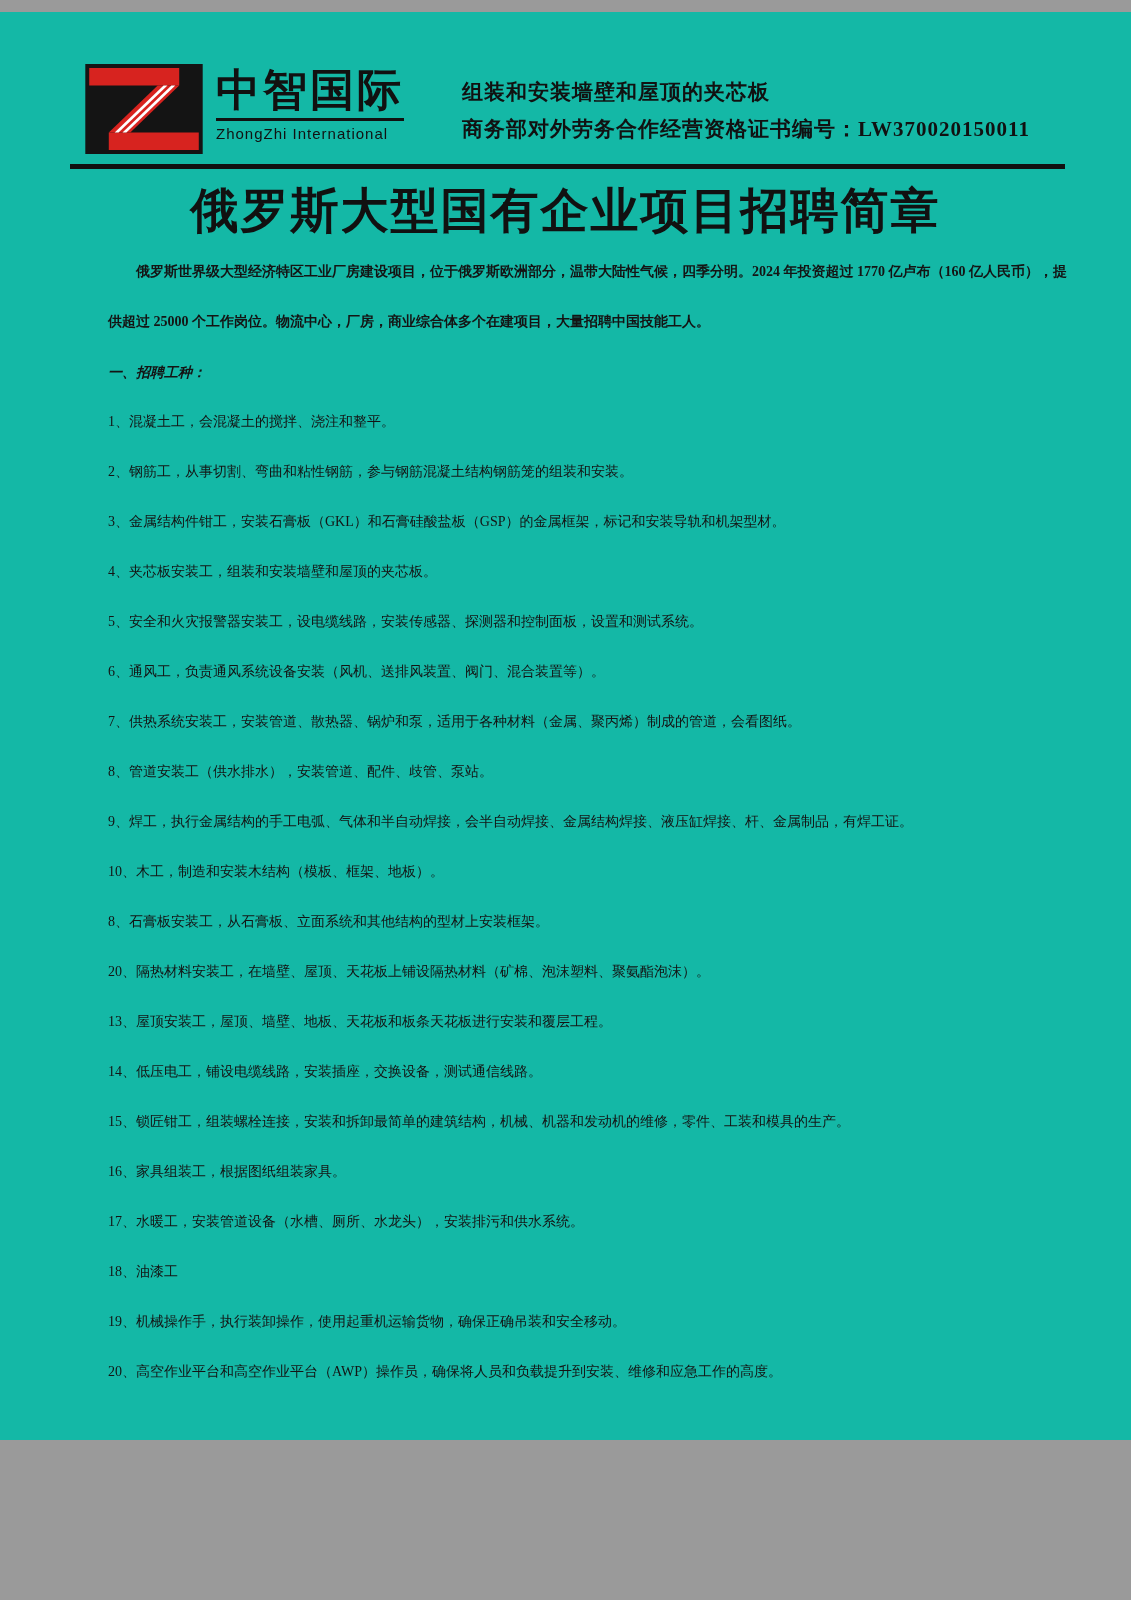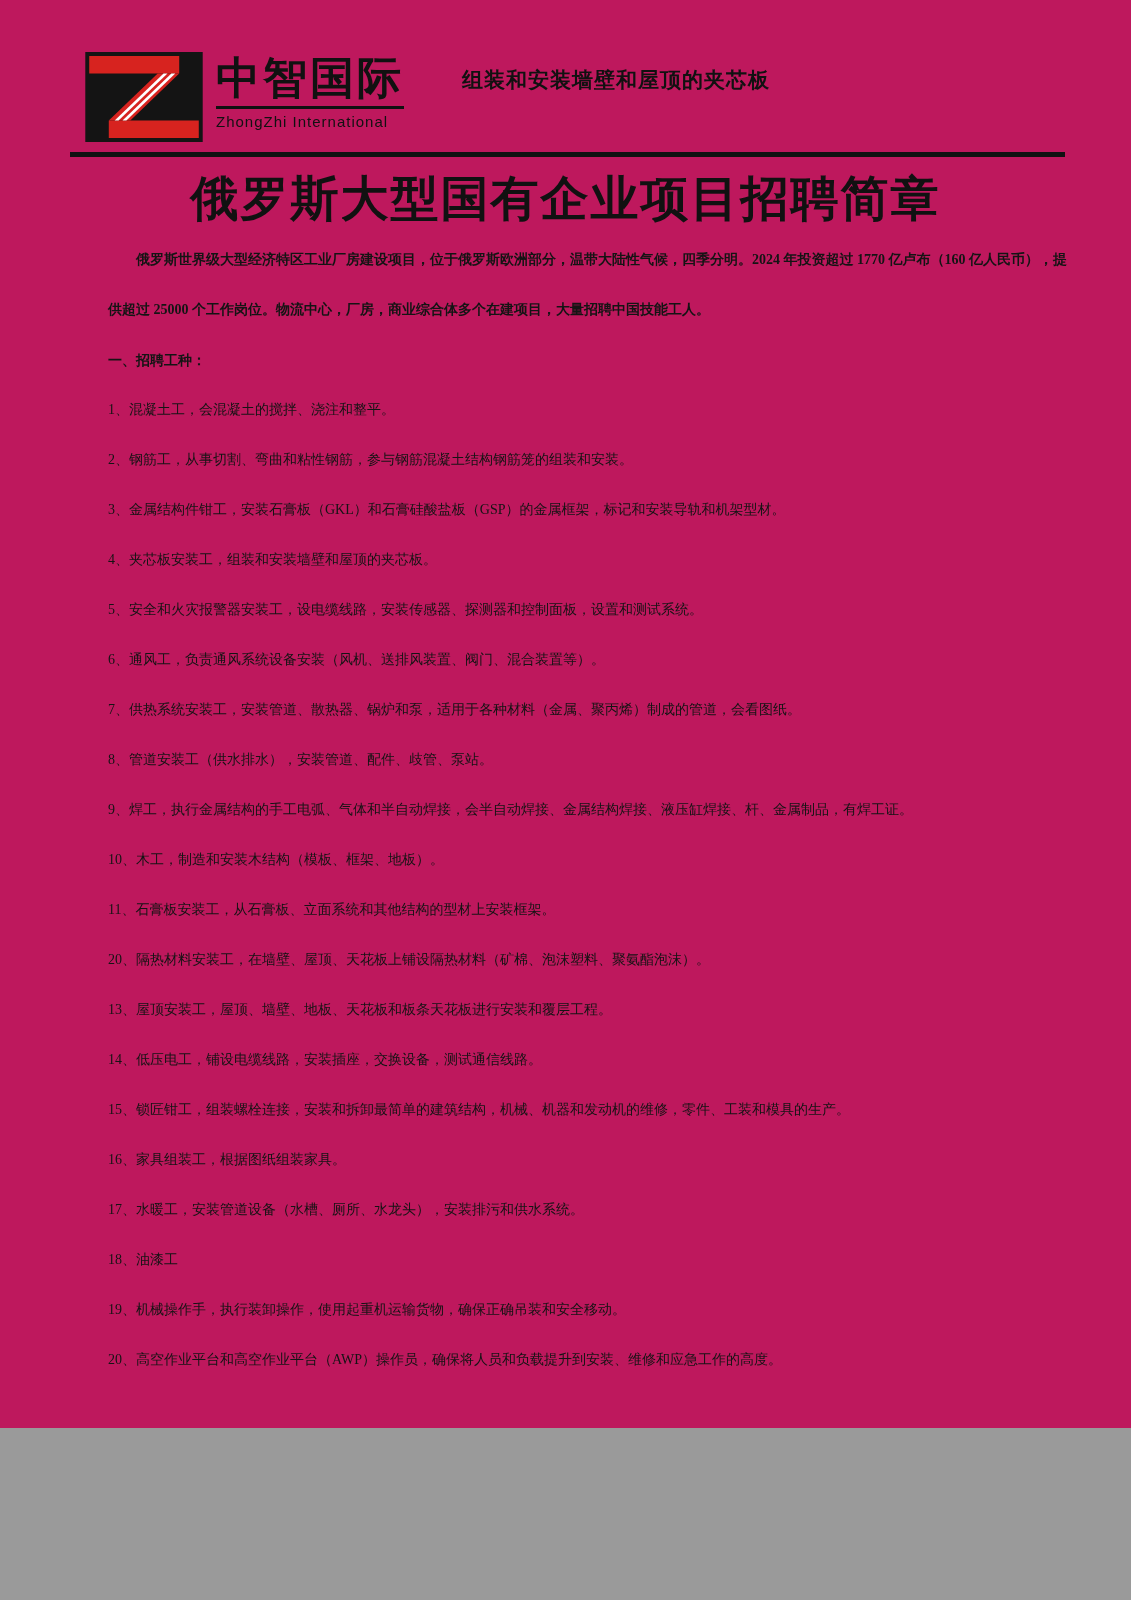--- a/index.html
+++ b/index.html
@@ -1,17 +1,17 @@
 <!DOCTYPE html>
 <html><head>
 <meta charset="utf-8">
 <style>
   html,body{margin:0;padding:0;background:#9a9a9a;}
   .page{
-    width:1131px;height:1428px;background:#be185d;margin:0 auto;
+    width:1131px;height:1428px;background:#14b8a6;margin:12px auto;
     overflow:hidden;position:relative;
     font-family:"Liberation Serif","DejaVu Serif",serif;color:#1a1a1a;
   }
   
   .hdr{display:flex;align-items:flex-start;padding:52px 70px 0 85px;}
   .logo{display:flex;align-items:flex-start;}
   .logo-mark{display:block;flex:0 0 auto;}
   .logo-text{margin-left:13px;padding-top:2px;}
   .logo-cn{
     font-family:"Liberation Sans","DejaVu Sans",sans-serif;
@@ -35,21 +35,21 @@
     font-size:48px;line-height:48px;font-weight:bold;color:#111;
     letter-spacing:2px;
   }
   
   .content{padding:12px 64px 0 108px;}
   .content p{
     margin:0;font-size:14px;line-height:50px;color:#141414;
     text-align:justify;
   }
   .intro{font-weight:bold;text-indent:2em;}
-  .sec{font-weight:bold;font-family:"Liberation Sans","DejaVu Sans",sans-serif;}
+  .sec{font-weight:bold;font-family:"Liberation Sans","DejaVu Sans",sans-serif;font-style:italic;}
   .job{font-weight:normal;}
 </style>
 </head>
 <body>
 
 <div class="page">
 
   <header class="hdr">
     <div class="logo">
       <svg class="logo-mark" width="118" height="90" viewBox="0 0 120 92" aria-hidden="true">
@@ -60,41 +60,42 @@
         <polygon points="80,22 84,22 34,70 30,70" fill="#ffffff"></polygon>
         <polygon points="88,22 92,22 42,70 38,70" fill="#ffffff"></polygon>
       </svg>
       <div class="logo-text">
         <div class="logo-cn">中智国际</div>
         <div class="logo-en">ZhongZhi International</div>
       </div>
     </div>
     <div class="certs">
       <div class="cert-line">组装和安装墙壁和屋顶的夹芯板</div>
+      <div class="cert-line">商务部对外劳务合作经营资格证书编号：LW370020150011</div>
     </div>
   </header>
 
   <div class="rule"></div>
 
   <h1 class="title">俄罗斯大型国有企业项目招聘简章</h1>
 
   <main class="content">
     <p class="intro">俄罗斯世界级大型经济特区工业厂房建设项目，位于俄罗斯欧洲部分，温带大陆性气候，四季分明。2024 年投资超过 1770 亿卢布（160 亿人民币），提供超过 25000 个工作岗位。物流中心，厂房，商业综合体多个在建项目，大量招聘中国技能工人。</p>
     <p class="sec">一、招聘工种：</p>
     <p class="job">1、混凝土工，会混凝土的搅拌、浇注和整平。</p>
     <p class="job">2、钢筋工，从事切割、弯曲和粘性钢筋，参与钢筋混凝土结构钢筋笼的组装和安装。</p>
     <p class="job">3、金属结构件钳工，安装石膏板（GKL）和石膏硅酸盐板（GSP）的金属框架，标记和安装导轨和机架型材。</p>
     <p class="job">4、夹芯板安装工，组装和安装墙壁和屋顶的夹芯板。</p>
     <p class="job">5、安全和火灾报警器安装工，设电缆线路，安装传感器、探测器和控制面板，设置和测试系统。</p>
     <p class="job">6、通风工，负责通风系统设备安装（风机、送排风装置、阀门、混合装置等）。</p>
     <p class="job">7、供热系统安装工，安装管道、散热器、锅炉和泵，适用于各种材料（金属、聚丙烯）制成的管道，会看图纸。</p>
     <p class="job">8、管道安装工（供水排水），安装管道、配件、歧管、泵站。</p>
     <p class="job">9、焊工，执行金属结构的手工电弧、气体和半自动焊接，会半自动焊接、金属结构焊接、液压缸焊接、杆、金属制品，有焊工证。</p>
     <p class="job">10、木工，制造和安装木结构（模板、框架、地板）。</p>
-    <p class="job">11、石膏板安装工，从石膏板、立面系统和其他结构的型材上安装框架。</p>
+    <p class="job">8、石膏板安装工，从石膏板、立面系统和其他结构的型材上安装框架。</p>
     <p class="job">20、隔热材料安装工，在墙壁、屋顶、天花板上铺设隔热材料（矿棉、泡沫塑料、聚氨酯泡沫）。</p>
     <p class="job">13、屋顶安装工，屋顶、墙壁、地板、天花板和板条天花板进行安装和覆层工程。</p>
     <p class="job">14、低压电工，铺设电缆线路，安装插座，交换设备，测试通信线路。</p>
     <p class="job">15、锁匠钳工，组装螺栓连接，安装和拆卸最简单的建筑结构，机械、机器和发动机的维修，零件、工装和模具的生产。</p>
     <p class="job">16、家具组装工，根据图纸组装家具。</p>
     <p class="job">17、水暖工，安装管道设备（水槽、厕所、水龙头），安装排污和供水系统。</p>
     <p class="job">18、油漆工</p>
     <p class="job">19、机械操作手，执行装卸操作，使用起重机运输货物，确保正确吊装和安全移动。</p>
     <p class="job">20、高空作业平台和高空作业平台（AWP）操作员，确保将人员和负载提升到安装、维修和应急工作的高度。</p>
   </main>

